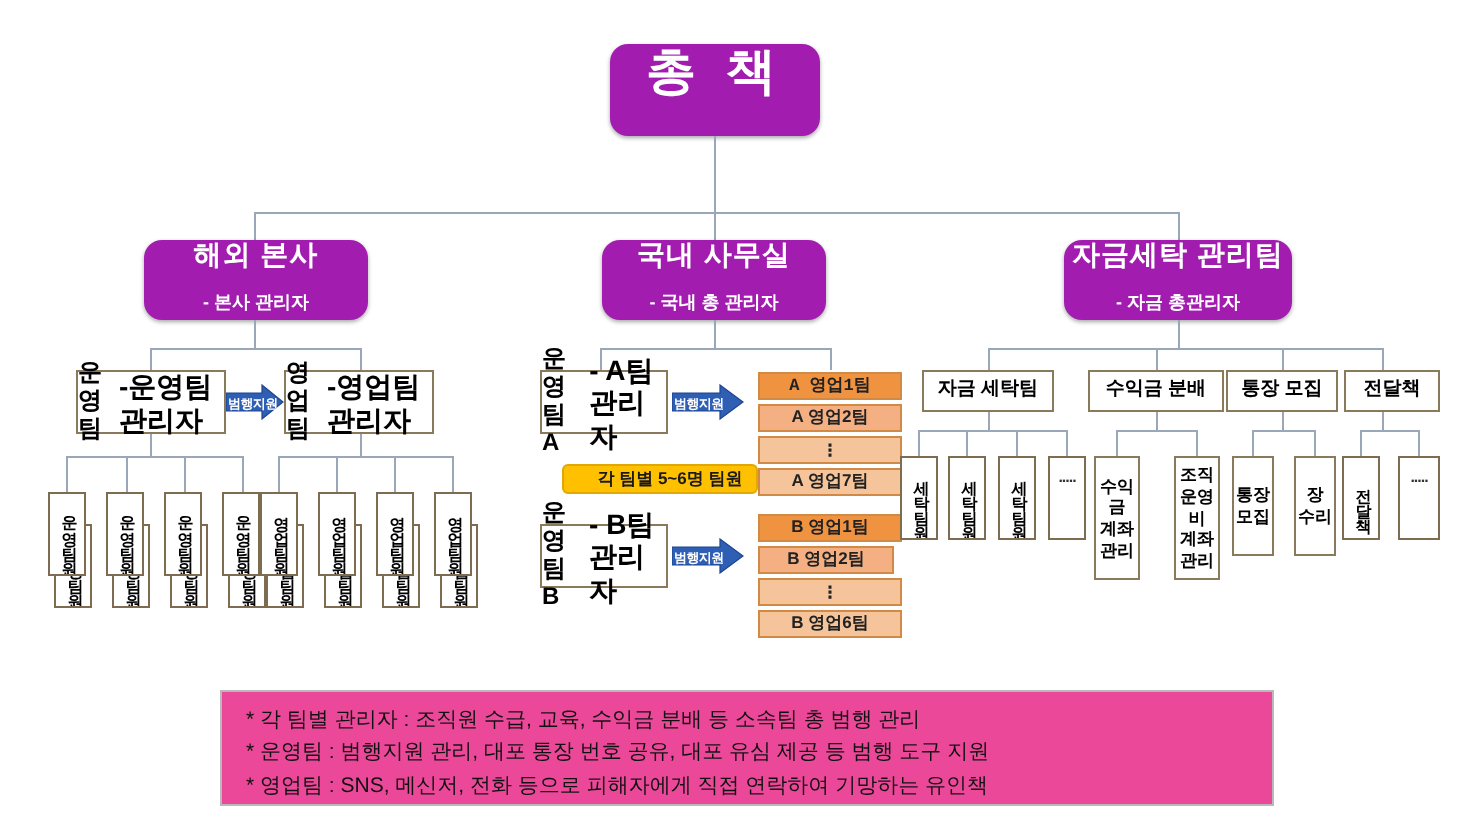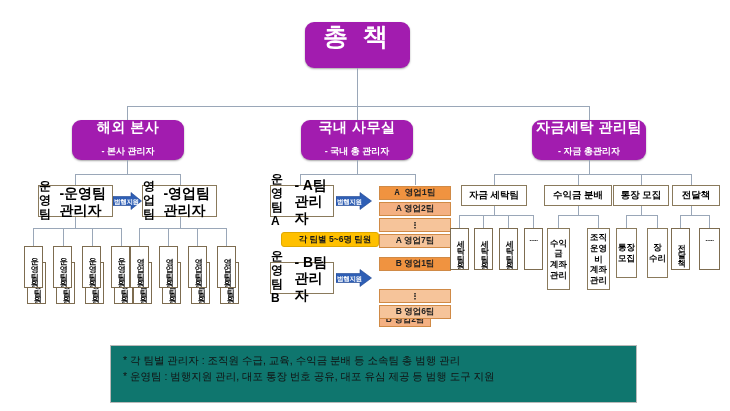--- a/index.html
+++ b/index.html
@@ -106,21 +106,21 @@
   }
 
   
   .ln{background:#9aa7b8;}
   .ln.v{width:1px;}
   .ln.h{height:1px;}
 
   
   #legend{
     border:1px solid #b9b9b9;
-    background:#0f766e;
+    background:#ec4899;
     padding:6px 6px 7px 12px;
     box-sizing:border-box;
   }
   #legend div{
     font-size:10.5px;
     line-height:1.55;
     color:#111;
     white-space:nowrap;
   }
 </style>
@@ -241,21 +241,21 @@
   <div class="abs arrowlabel" style="left:337px;top:275px;width:24px;text-align:center;">범행지원</div>
 
   <div class="abs ynote" style="left:281px;top:232px;width:98px;height:15px;">각 팀별 5~6명 팀원</div>
 
   <div class="abs obox dark" style="left:379px;top:186px;width:72px;height:14px;font-family:Liberation Mono, monospace;">A 영업1팀</div>
   <div class="abs obox mid" style="left:379px;top:202px;width:72px;height:14px;">A 영업2팀</div>
   <div class="abs obox light" style="left:379px;top:218px;width:72px;height:14px;">⋮</div>
   <div class="abs obox light" style="left:379px;top:234px;width:72px;height:14px;">A 영업7팀</div>
 
   <div class="abs obox dark" style="left:379px;top:257px;width:72px;height:14px;">B 영업1팀</div>
-  <div class="abs obox mid" style="left:379px;top:273px;width:52px;height:14px;margin-top:40px;">B 영업2팀</div>
+  <div class="abs obox mid" style="left:379px;top:273px;width:68px;height:14px;">B 영업2팀</div>
   <div class="abs obox light" style="left:379px;top:289px;width:72px;height:14px;">⋮</div>
   <div class="abs obox light" style="left:379px;top:305px;width:72px;height:14px;">B 영업6팀</div>
 
   <div class="abs ln v" style="left:589px;top:160px;height:14px;"></div>
   <div class="abs ln h" style="left:494px;top:174px;width:197px;"></div>
   <div class="abs ln v" style="left:494px;top:174px;height:11px;"></div>
   <div class="abs ln v" style="left:578px;top:174px;height:11px;"></div>
   <div class="abs ln v" style="left:641px;top:174px;height:11px;"></div>
   <div class="abs ln v" style="left:691px;top:174px;height:11px;"></div>
 
@@ -304,15 +304,16 @@
   <div class="abs ln h" style="left:680px;top:215px;width:29px;"></div>
   <div class="abs ln v" style="left:680px;top:215px;height:13px;"></div>
   <div class="abs ln v" style="left:709px;top:215px;height:13px;"></div>
 
   <div class="abs vchip" style="left:671px;top:228px;width:19px;height:42px;">전달책</div>
   <div class="abs vchip dots" style="left:699px;top:228px;width:21px;height:42px;align-items:flex-start;padding-top:6px;">.....</div>
 
   <div id="legend" class="abs" style="left:110px;top:345px;width:527px;height:58px;">
     <div>* 각 팀별 관리자 : 조직원 수급, 교육, 수익금 분배 등 소속팀 총 범행 관리</div>
     <div>* 운영팀 : 범행지원 관리, 대포 통장 번호 공유, 대포 유심 제공 등 범행 도구 지원</div>
+    <div>* 영업팀 : SNS, 메신저, 전화 등으로 피해자에게 직접 연락하여 기망하는 유인책</div>
   </div>
 
 </div>
 
 </body></html>

